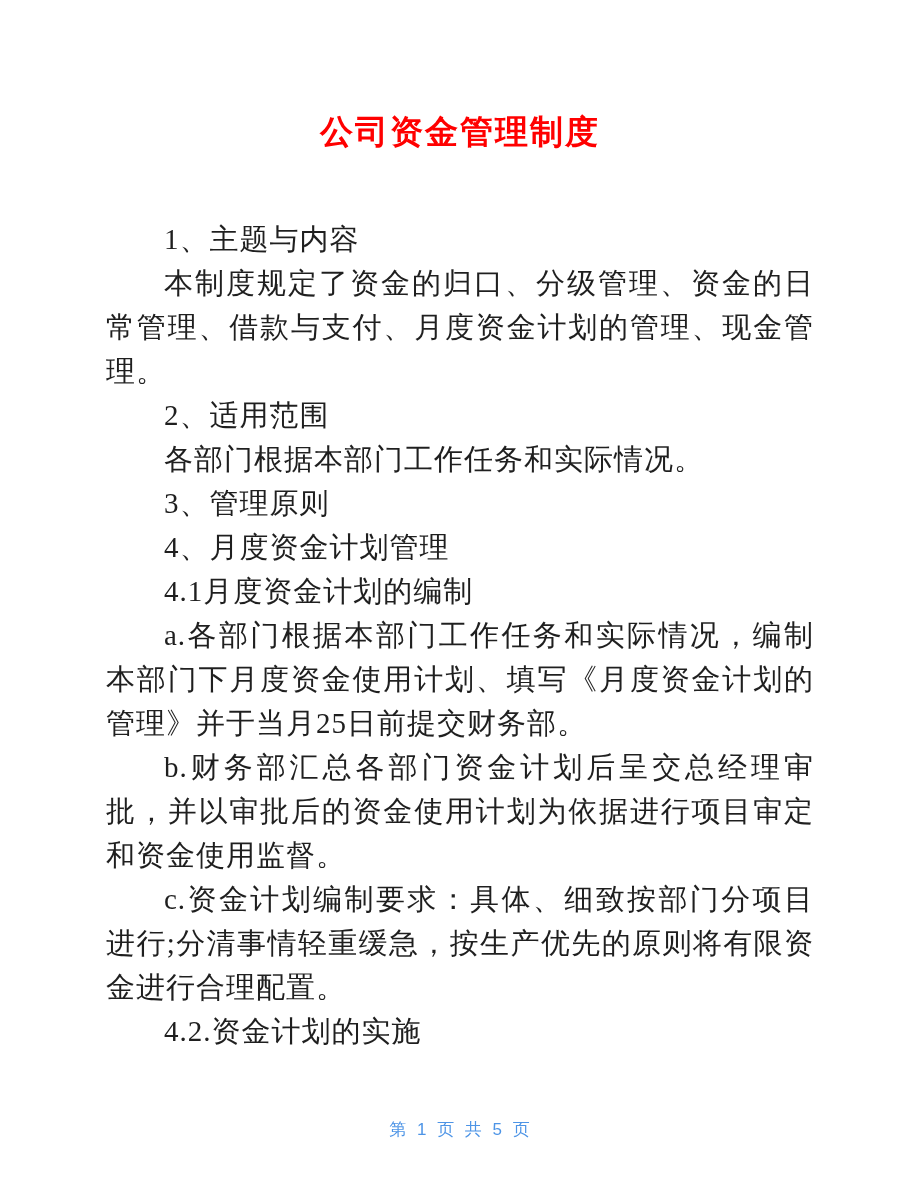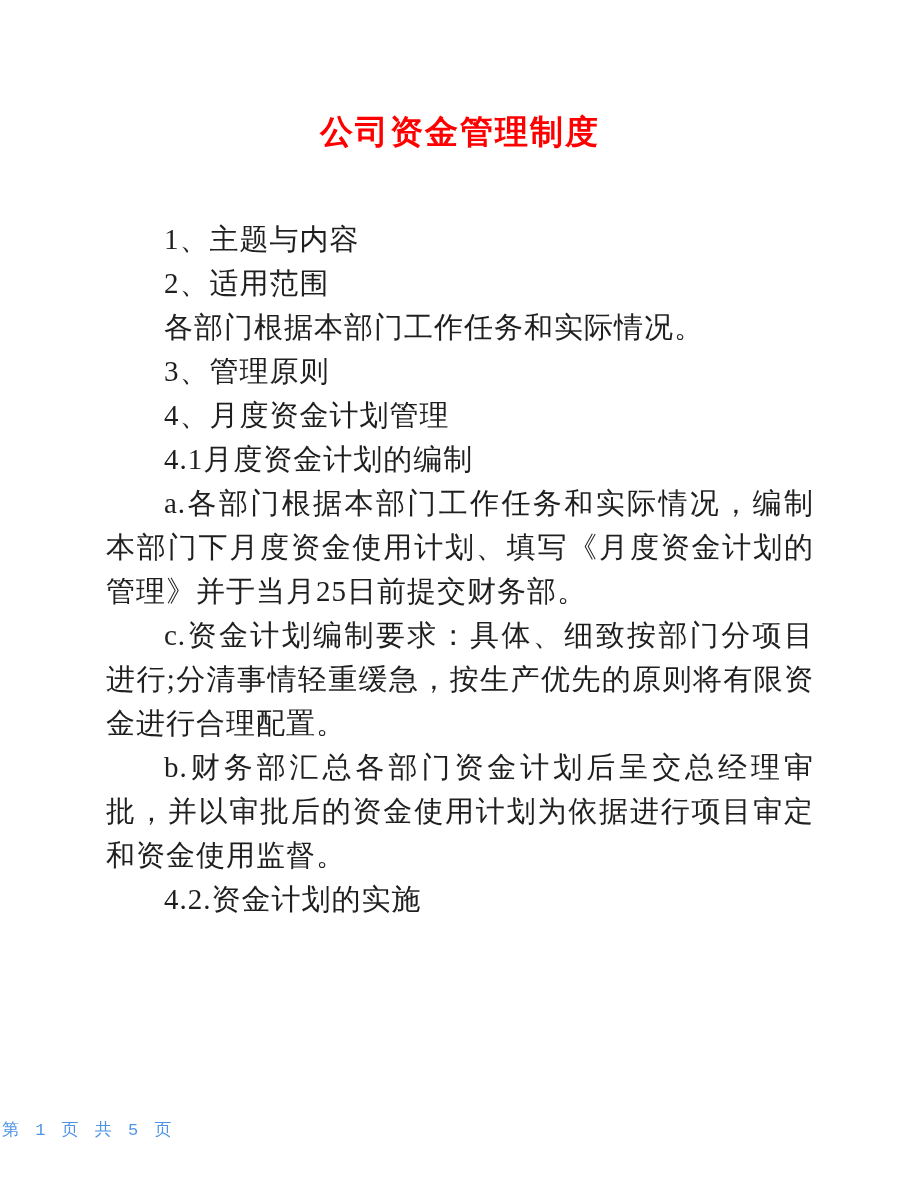--- a/index.html
+++ b/index.html
@@ -35,37 +35,39 @@
     color: #1f1f1f;
     text-indent: 2em;
     text-align: justify;
     text-justify: inter-ideograph;
   }
   .page-footer {
     position: absolute;
     left: 2px;
     right: 0;
     bottom: 50px;
+    text-align: center;
     font-size: 17px;
     letter-spacing: 3px;
     color: #4d94e6;
-    font-family: Liberation Mono, monospace;
+    font-family: Liberation Sans, sans-serif;
   }
 </style>
 </head>
 <body>
 
 <div class="page">
   <h1 class="doc-title">公司资金管理制度</h1>
 
   <p class="para">1、主题与内容</p>
+  <p class="para">本制度规定了资金的归口、分级管理、资金的日常管理、借款与支付、月度资金计划的管理、现金管理。</p>
   <p class="para">2、适用范围</p>
   <p class="para">各部门根据本部门工作任务和实际情况。</p>
   <p class="para">3、管理原则</p>
   <p class="para">4、月度资金计划管理</p>
   <p class="para">4.1月度资金计划的编制</p>
   <p class="para">a.各部门根据本部门工作任务和实际情况，编制本部门下月度资金使用计划、填写《月度资金计划的管理》并于当月25日前提交财务部。</p>
+  <p class="para">b.财务部汇总各部门资金计划后呈交总经理审批，并以审批后的资金使用计划为依据进行项目审定和资金使用监督。</p>
   <p class="para">c.资金计划编制要求：具体、细致按部门分项目进行;分清事情轻重缓急，按生产优先的原则将有限资金进行合理配置。</p>
-  <p class="para">b.财务部汇总各部门资金计划后呈交总经理审批，并以审批后的资金使用计划为依据进行项目审定和资金使用监督。</p>
   <p class="para">4.2.资金计划的实施</p>
 
   <div class="page-footer">第 1 页 共 5 页</div>
 </div>
 
 </body></html>

